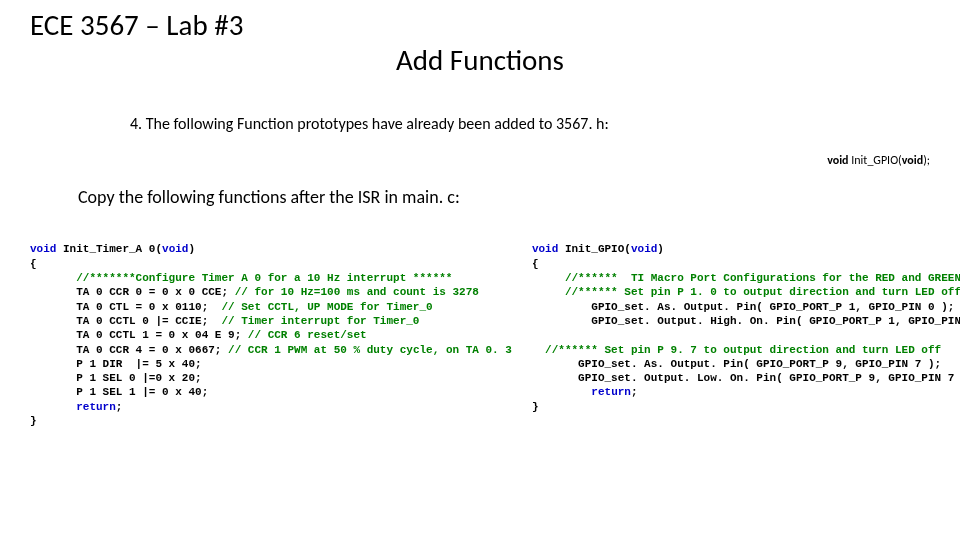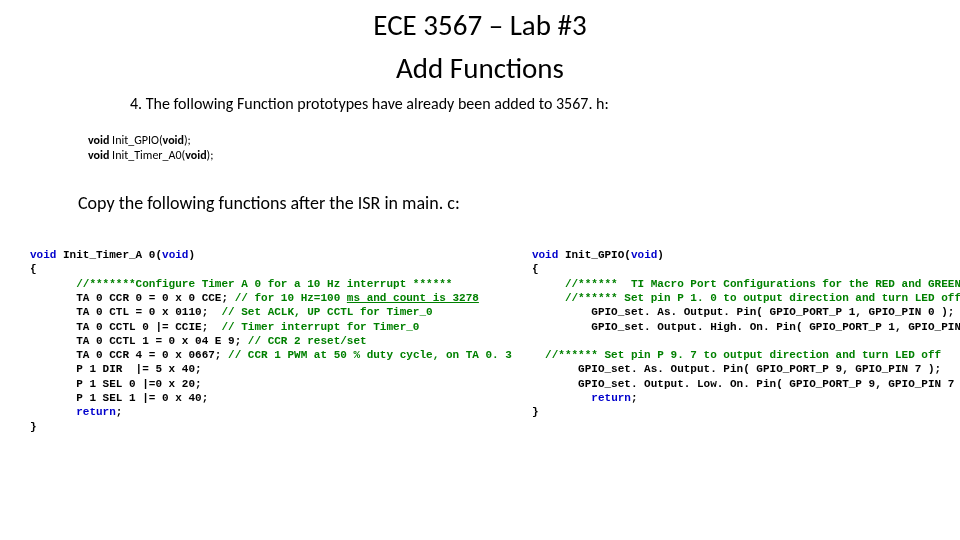--- a/index.html
+++ b/index.html
@@ -8,44 +8,44 @@
       height: 540px;
       background: #fff;
       font-family: "Calibri", "Segoe UI", sans-serif;
       color: #000;
       overflow: hidden;
     }
     .slide {
       padding: 8px 30px;
     }
     .title {
-      text-align: center;
       font-size: 29px;
       font-weight: 400;
       line-height: 1.2;
-      margin-bottom: 8px;
+      margin-bottom: 0;
     }
     .subtitle {
       text-align: center;
       font-size: 29px;
       font-weight: 400;
       line-height: 1.2;
-      margin-bottom: 8px;
+      margin-bottom: 36px;
     }
     .item4 {
       font-size: 16px;
       margin-left: 100px;
       margin-bottom: 20px;
     }
     .prototypes {
       font-family: "Calibri", sans-serif;
       font-size: 12px;
       margin-left: 58px;
-      margin-bottom: 28px;
+      margin-bottom: 18px;
       line-height: 1.3;
+      text-align: right;
     }
     .prototypes .kw { font-weight: bold; }
     .instr {
       font-size: 18px;
       margin-left: 48px;
       margin-bottom: 20px;
     }
     .codecols {
       display: flex;
       gap: 20px;
@@ -53,50 +53,49 @@
     .codecol {
       font-family: "Consolas", "Courier New", monospace;
       font-size: 11px;
       line-height: 1.3;
       white-space: pre;
     }
     .codecol.left { flex: 0 0 470px; }
     .codecol.right { flex: 1; }
     .c-kw { color: #0000cc; font-weight: bold; }
     .c-cm { color: #008000; }
-    .c-ul { text-decoration: underline; }
+    .c-ul { }
     .c-bold { font-weight: bold; }
   </style>
 </head>
 <body>
 
 <div class="slide">
 
   <div class="title">ECE 3567 – Lab #3</div>
   <div class="subtitle">Add Functions</div>
 
   <div class="item4">4.  The following Function prototypes have already been added to 3567. h:</div>
 
   <div class="prototypes">
     <div><span class="kw">void</span><span> Init_GPIO(</span><span class="kw">void</span><span>);</span></div>
-    <div><span class="kw">void</span><span> Init_Timer_A0(</span><span class="kw">void</span><span>);</span></div>
   </div>
 
   <div class="instr">Copy the following functions after the ISR in main. c:</div>
 
   <div class="codecols">
 
     <div class="codecol left">
 <span class="c-kw">void</span><span class="c-bold"> Init_Timer_A 0(</span><span class="c-kw">void</span><span class="c-bold">)</span>
 <span class="c-bold">{</span>
 <span class="c-cm c-bold">       //*******Configure Timer A 0 for a 10 Hz interrupt ******</span>
 <span class="c-bold">       TA 0 CCR 0 = 0 x 0 CCE; </span><span class="c-cm c-bold">// for 10 Hz=100 </span><span class="c-cm c-bold c-ul">ms and count is 3278</span>
-<span class="c-bold">       TA 0 CTL = 0 x 0110;  </span><span class="c-cm c-bold">// Set ACLK, UP CCTL for Timer_0</span>
+<span class="c-bold">       TA 0 CTL = 0 x 0110;  </span><span class="c-cm c-bold">// Set CCTL, UP MODE for Timer_0</span>
 <span class="c-bold">       TA 0 CCTL 0 |= CCIE;  </span><span class="c-cm c-bold">// Timer interrupt for Timer_0</span>
-<span class="c-bold">       TA 0 CCTL 1 = 0 x 04 E 9;</span><span class="c-cm c-bold"> // CCR 2 reset/set</span>
+<span class="c-bold">       TA 0 CCTL 1 = 0 x 04 E 9;</span><span class="c-cm c-bold"> // CCR 6 reset/set</span>
 <span class="c-bold">       TA 0 CCR 4 = 0 x 0667; </span><span class="c-cm c-bold">// CCR 1 PWM at 50 % duty cycle, on TA 0. 3</span>
 <span class="c-bold">       P 1 DIR  |= 5 x 40;</span>
 <span class="c-bold">       P 1 SEL 0 |=0 x 20;</span>
 <span class="c-bold">       P 1 SEL 1 |= 0 x 40;</span>
 <span>       </span><span class="c-kw">return</span><span class="c-bold">;</span>
 <span class="c-bold">}</span>
     </div>
 
     <div class="codecol right">
 <span class="c-kw">void</span><span class="c-bold"> Init_GPIO(</span><span class="c-kw">void</span><span class="c-bold">)</span>

